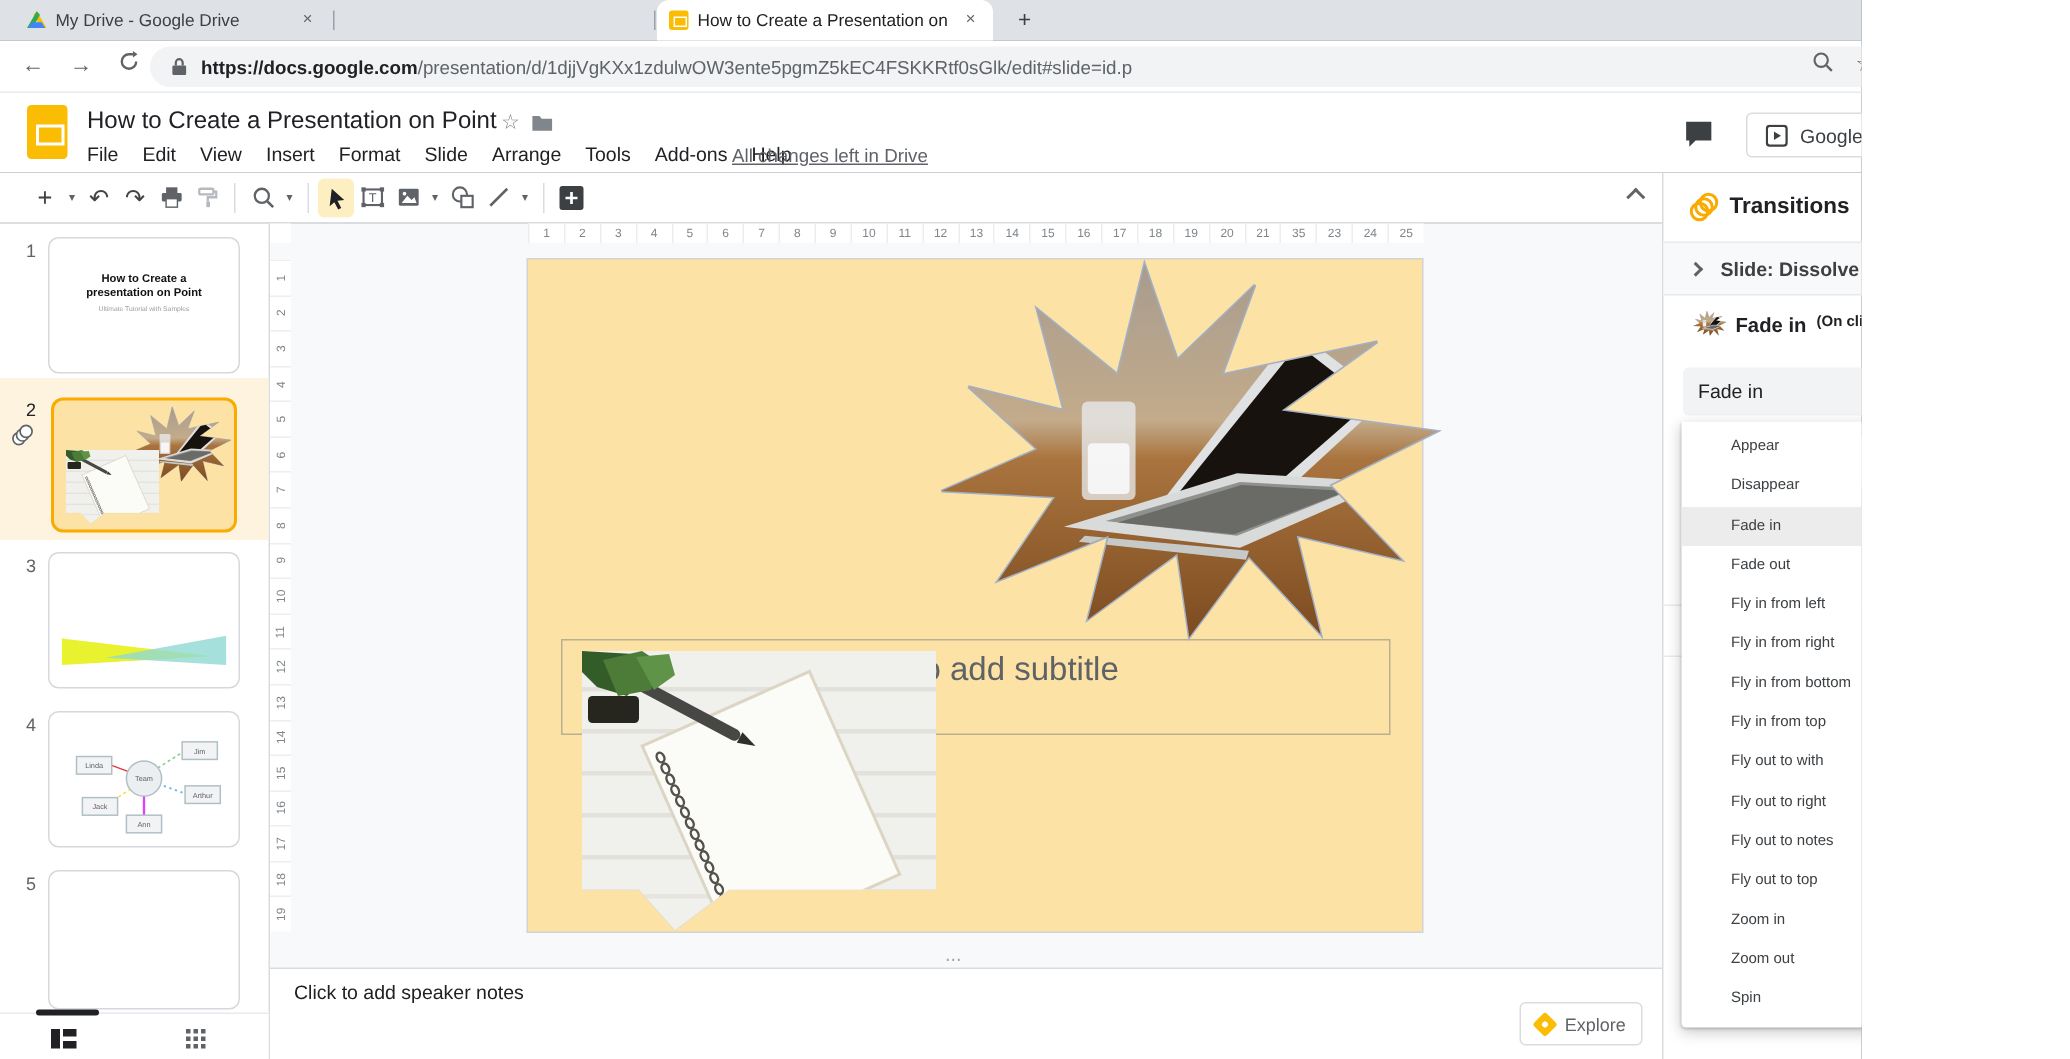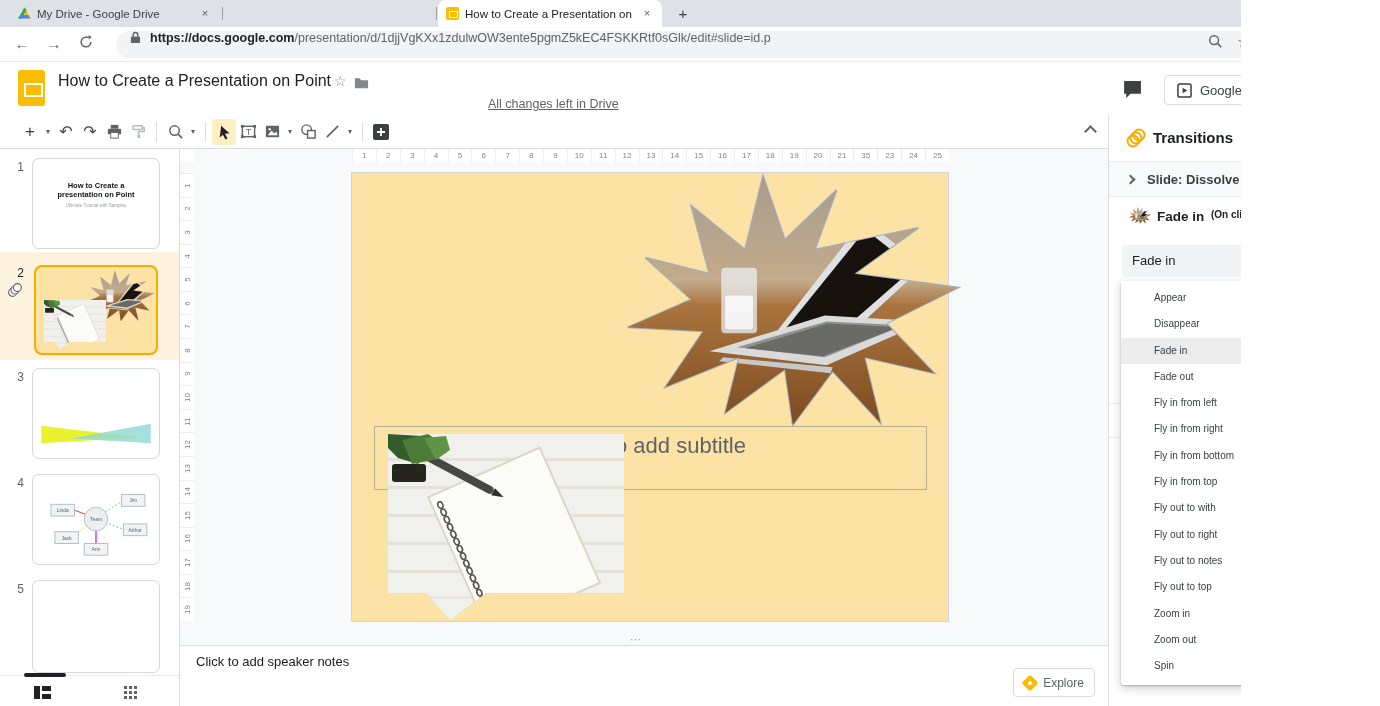--- a/index.html
+++ b/index.html
@@ -20,21 +20,21 @@
 .winctl{position:absolute;top:0;height:27px;width:34px;display:flex;align-items:center;justify-content:center;color:#3c4043}
 .wmin::before{content:"";width:10px;height:1.5px;background:#3c4043;display:block}
 .wmax::before{content:"";width:9px;height:9px;border:1.2px solid #3c4043;display:block}
 .wclose::before{content:"×";font-size:15px}
 .fav-slides{width:13px;height:13px;background:#FBBC04;border-radius:2px;position:relative;flex:none}
 .fav-slides::after{content:"";position:absolute;left:3px;top:4px;width:7px;height:5px;border:1.5px solid #fff}
 
 
 .addrbar{position:absolute;left:0;top:27px;width:1380px;height:35px;background:#fff;border-bottom:1px solid #e8eaed}
 .navic{position:absolute;top:7px;width:20px;height:20px;color:#5f6368;font-size:15px;text-align:center;line-height:20px}
-.urlpill{position:absolute;left:116px;top:4px;width:1162px;height:27px;border-radius:14px;background:#f1f3f4;display:flex;padding:0 14px}
+.urlpill{position:absolute;left:100px;top:4px;width:1162px;height:27px;border-radius:14px;background:#f1f3f4;display:flex;align-items:center;padding:0 14px}
 .urltxt{font-size:12.5px;white-space:nowrap;overflow:hidden}
 .urltxt .dom{color:#202124;font-weight:700}
 .urltxt .pth{color:#5f6368}
 .pillic{position:absolute;top:6px;color:#5f6368}
 .extic{position:absolute;top:8px;width:18px;height:18px}
 .vline{position:absolute;top:10px;width:1px;height:16px;background:#dadce0}
 .avatar{border-radius:50%;background:radial-gradient(circle at 35% 30%,#e8cdb6,#9c7458)}
 .dots3{position:absolute;color:#5f6368;font-size:13px}
 .dots3::before{content:"⋮"}
 
@@ -289,20 +289,32 @@
 
 <div class="appheader">
   <div class="slideslogo"></div>
   <div class="doc-title">How to Create a Presentation on Point</div>
   <div class="hstar"></div>
   <div style="position:absolute;left:354px;top:13px">
     <svg width="15" height="13" viewBox="0 0 16 13">
           <path d="M1,2 h5 l1.6,2 H15 v8.5 H1 Z" fill="#80868b"></path>
         </svg>
   </div>
+  <div class="menubar">
+        <span class="menu-item">File</span>
+        <span class="menu-item">Edit</span>
+        <span class="menu-item">View</span>
+        <span class="menu-item">Insert</span>
+        <span class="menu-item">Format</span>
+        <span class="menu-item">Slide</span>
+        <span class="menu-item">Arrange</span>
+        <span class="menu-item">Tools</span>
+        <span class="menu-item">Add-ons</span>
+        <span class="menu-item">Help</span>
+      </div>
   <span class="saved-status" style="position:absolute;left:476px;top:35px">All changes left in Drive</span>
   <div style="position:absolute;left:1122px;top:17px">
     <svg width="21" height="21" viewBox="0 0 20 20">
           <path d="M2,2 h16 v12 h-10 l-4,4 v-4 h-2 z" fill="#3c4043"></path>
         </svg>
   </div>
   <div class="btn-present">
     <div class="seg1">
       <svg width="15" height="15" viewBox="0 0 16 16">
             <rect x="1" y="1" width="14" height="14" rx="2" fill="none" stroke="#3c4043" stroke-width="1.6"></rect>

